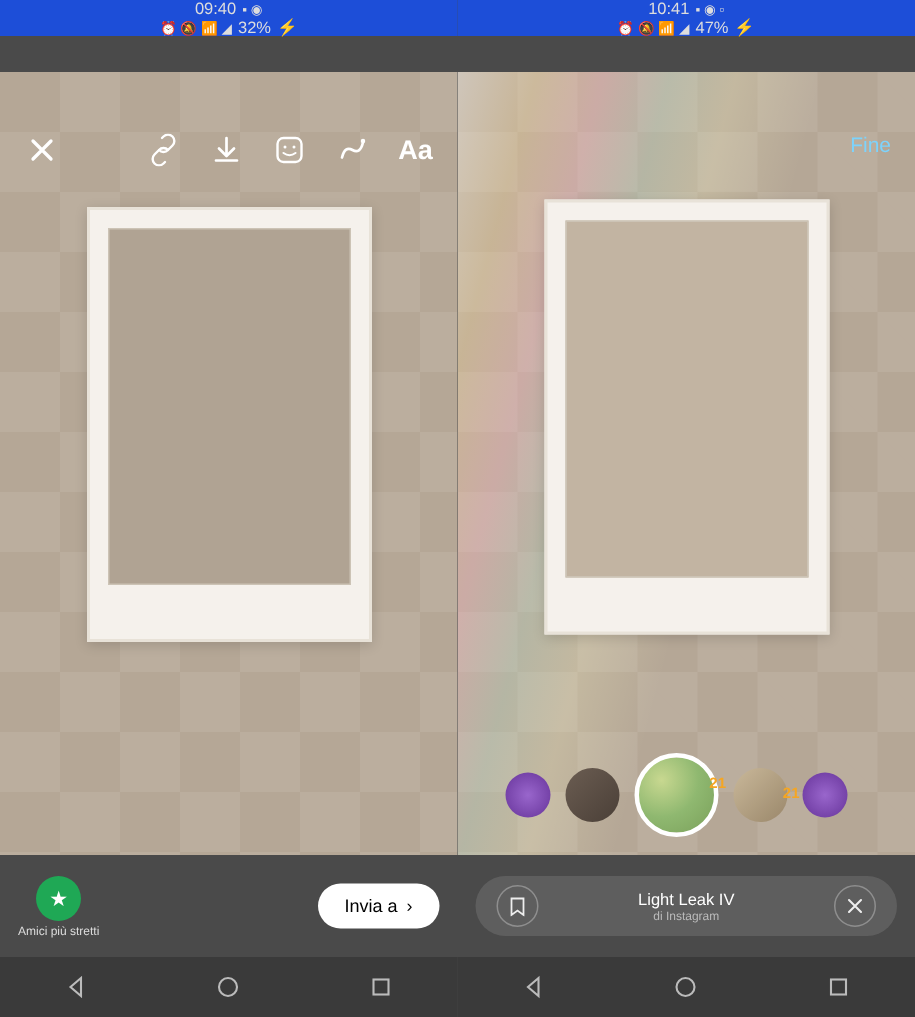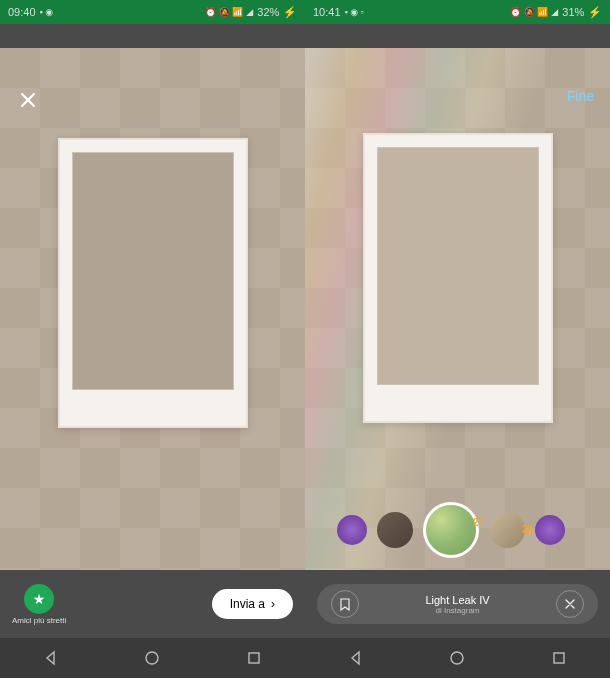--- a/index.html
+++ b/index.html
@@ -13,27 +13,28 @@
 }
 .panel {
   width: 305px;
   height: 678px;
   position: relative;
   display: flex;
   flex-direction: column;
 }
 .status-bar {
   height: 24px;
-  background: #15803d;
+  background: #1d4ed8;
   color: #ddd;
   font-size: 11px;
   display: flex;
   justify-content: space-between;
   align-items: center;
-  padding: 0 8px;
+  padding: 0 19px;
+  flex-direction: column;
 }
 .status-left, .status-right { display: flex; align-items: center; gap: 4px; }
 .status-icons { display: flex; gap: 2px; font-size: 9px; }
 .toolbar {
   position: absolute;
   top: 30px;
   left: 0;
   right: 0;
   display: flex;
   align-items: center;
@@ -290,20 +291,47 @@
     </div>
 
     <div class="toolbar">
       <div class="toolbar-left">
         <div class="tb-icon">
           <svg width="20" height="20" viewBox="0 0 20 20">
               <path d="M4 4 L16 16 M16 4 L4 16" stroke="#fff" stroke-width="2.2" fill="none" stroke-linecap="round"></path>
             </svg>
         </div>
       </div>
+      <div class="toolbar-right">
+        <div class="tb-icon">
+          <svg width="22" height="22" viewBox="0 0 22 22">
+              <path d="M8 11a4 4 0 0 0 6 0l3-3a4 4 0 0 0-6-6l-1 1 M14 11a4 4 0 0 0-6 0l-3 3a4 4 0 0 0 6 6l1-1" stroke="#fff" stroke-width="1.6" fill="none" stroke-linecap="round"></path>
+            </svg>
+        </div>
+        <div class="tb-icon">
+          <svg width="22" height="22" viewBox="0 0 22 22">
+              <path d="M11 3 L11 14 M6 10 L11 15 L16 10 M4 18 L18 18" stroke="#fff" stroke-width="1.8" fill="none" stroke-linecap="round" stroke-linejoin="round"></path>
+            </svg>
+        </div>
+        <div class="tb-icon">
+          <svg width="22" height="22" viewBox="0 0 22 22">
+              <rect x="3" y="3" width="16" height="16" rx="4" stroke="#fff" stroke-width="1.6" fill="none"></rect>
+              <circle cx="8" cy="9" r="1" fill="#fff"></circle>
+              <circle cx="14" cy="9" r="1" fill="#fff"></circle>
+              <path d="M7 13 Q11 16 15 13" stroke="#fff" stroke-width="1.4" fill="none" stroke-linecap="round"></path>
+            </svg>
+        </div>
+        <div class="tb-icon">
+          <svg width="22" height="22" viewBox="0 0 22 22">
+              <path d="M4 16 Q6 8 11 11 Q16 14 18 6" stroke="#fff" stroke-width="1.8" fill="none" stroke-linecap="round"></path>
+              <circle cx="18" cy="5" r="1.5" fill="#fff"></circle>
+            </svg>
+        </div>
+        <div class="tb-icon" style="font-size:18px;font-weight:600;">Aa</div>
+      </div>
     </div>
   </div>
 
   <div class="bottom-bar">
     <div class="share-target">
       <div class="share-circle green">★</div>
       <div class="share-label">Amici più stretti</div>
     </div>
     <div class="send-pill">
       <span>Invia a</span>
@@ -331,21 +359,21 @@
 </div>
 
 <div class="panel">
   <div class="status-bar">
     <div class="status-left">
       <span>10:41</span>
       <span class="status-icons">▪ ◉ ▫</span>
     </div>
     <div class="status-right">
       <span class="status-icons">⏰ 🔕 📶 ◢</span>
-      <span>31%</span>
+      <span>47%</span>
       <span>⚡</span>
     </div>
   </div>
 
   <div class="canvas">
     <div class="bg-pattern"></div>
     <div class="light-leak"></div>
     <div class="polaroid" style="top:44%;">
       <div class="polaroid-inner" style="background:#c2b4a2;"></div>
     </div>

